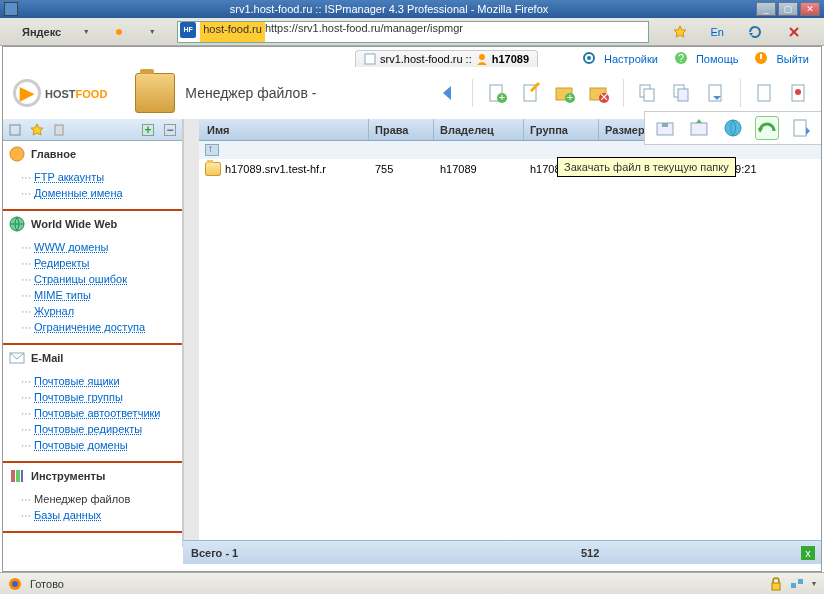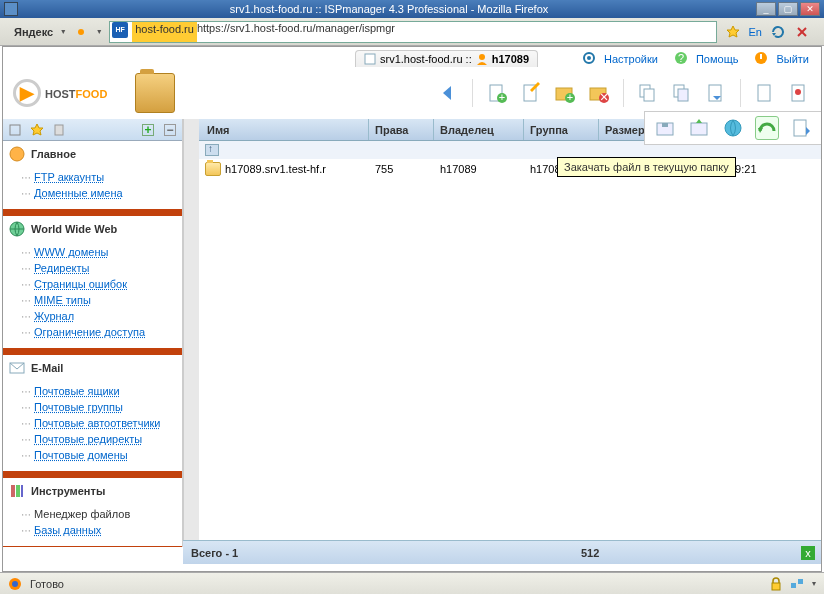--- a/index.html
+++ b/index.html
@@ -7,21 +7,21 @@
 
 
 .titlebar { height: 18px; background: linear-gradient(#4a7ebb, #2a5a9a); color: #fff; display: flex; align-items: center; padding: 0 4px; }
 .titlebar .title { flex: 1; text-align: center; font-size: 11px; }
 .titlebar .win-icon { width: 14px; height: 14px; margin-right: 4px; background: #5b8fc7; border: 1px solid #345; }
 .win-btns { display: flex; gap: 2px; }
 .win-btn { width: 20px; height: 14px; background: linear-gradient(#bcd, #9ab); border: 1px solid #678; display: flex; align-items: center; justify-content: center; font-size: 9px; }
 .win-btn.close { background: linear-gradient(#e88, #c55); }
 
 
-.browser-bar { height: 28px; background: linear-gradient(#e8e8e0, #d8d8d0); display: flex; align-items: center; padding: 2px 14px; gap: 8px; border-bottom: 1px solid #aaa; }
+.browser-bar { height: 28px; background: linear-gradient(#e8e8e0, #d8d8d0); display: flex; align-items: center; padding: 2px 22px; gap: 23px; border-bottom: 1px solid #aaa; }
 .yandex-label { font-weight: bold; color: #333; }
 .dropdown-arrow { color: #555; font-size: 8px; }
 .mini-ico { width: 16px; height: 16px; display: inline-flex; align-items: center; justify-content: center; }
 .url-box { flex: 1; display: flex; background: #fff; border: 1px solid #7a9; height: 22px; padding: 0 2px; }
 .url-fav { width: 16px; height: 16px; background: #1a5fb4; border-radius: 2px; display: flex; align-items: center; justify-content: center; color: #fff; font-size: 7px; font-weight: bold; margin-right: 4px; }
 .url-host { background: #fc3; padding: 1px 3px; color: #333; }
 .url-rest { color: #333; }
 
 
 .content { position: absolute; top: 46px; bottom: 22px; left: 2px; right: 2px; border: 1px solid #999; background: #fff; }
@@ -57,21 +57,21 @@
 .body-split { position: absolute; top: 72px; bottom: 24px; left: 0; right: 0; display: flex; }
 
 
 .sidebar { width: 180px; border-right: 1px solid #ccc; display: flex; flex-direction: column; background: #fff; }
 .sidebar-top { height: 22px; background: linear-gradient(#e0ecf8,#c8dcf0); border-bottom: 1px solid #9ab; display: flex; align-items: center; padding: 0 4px; gap: 6px; }
 .sb-ico { width: 16px; height: 16px; display: flex; align-items: center; justify-content: center; cursor: pointer; }
 .sb-spacer { flex: 1; }
 .plus { color: #2a2; font-weight: bold; font-size: 12px; border: 1px solid #7a7; width: 12px; height: 12px; display: flex; align-items: center; justify-content: center; }
 .minus { color: #666; font-weight: bold; font-size: 12px; border: 1px solid #999; width: 12px; height: 12px; display: flex; align-items: center; justify-content: center; }
 .sidebar-body { flex: 1; overflow-y: auto; overflow-x: hidden; }
-.sb-section { border-bottom: 7px solid #c2410c; }
+.sb-section { border-bottom: 2px solid #c2410c; }
 .sb-head { display: flex; align-items: center; gap: 6px; padding: 5px 6px; font-weight: bold; color: #333; cursor: pointer; }
 .sb-head .icn { width: 16px; height: 16px; }
 .sb-items { padding: 2px 0 8px 18px; }
 .sb-item { padding: 2px 0; }
 .sb-item a { color: #06c; text-decoration: underline dotted; }
 .sb-item.active a { color: #333; text-decoration: none; }
 .sb-item::before { content: '⋯'; color: #999; margin-right: 4px; font-size: 10px; letter-spacing: -1px; }
 .vscroll { width: 16px; background: #e8e8e8; border-left: 1px solid #ccc; }
 .main-inner { flex: 1; display: flex; flex-direction: column; }
 .grid-head { height: 22px; background: linear-gradient(#d8e6f4,#b8cee6); display: flex; border-bottom: 1px solid #8ab; }
@@ -184,20 +184,21 @@
 
   <div class="header-row">
     <div class="logo">
       <div class="logo-bullet">
           <span class="logo-arrow">▶</span>
         </div>
       <span class="logo-text"><span>HOST</span><span class="hf2">FOOD</span></span>
     </div>
     <div class="folder-big"></div>
     <div>
+      <div class="mgr-title">Менеджер файлов -</div>
     </div>
     <div class="spacer"></div>
     <div class="toolbar-icons">
       <div class="ti">
           <svg width="22" height="22">
             <polygon points="14,4 6,11 14,18" fill="#4b90d8"></polygon>
           </svg>
         </div>
       <div class="sep"></div>
       <div class="ti">

